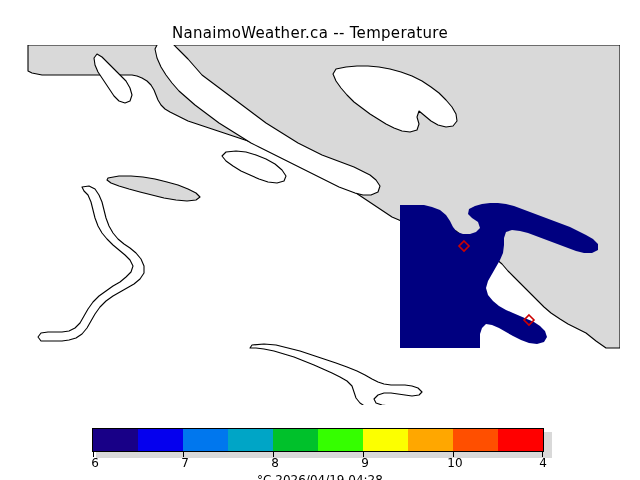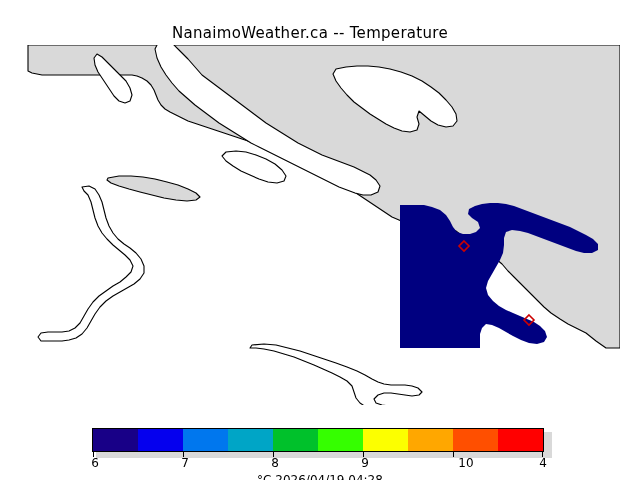--- a/index.html
+++ b/index.html
@@ -616,17 +616,17 @@
   <div class="cb-tick" style="left:183px;"></div>
   <div class="cb-tick" style="left:273px;"></div>
   <div class="cb-tick" style="left:363px;"></div>
   <div class="cb-tick" style="left:453px;"></div>
   <div class="cb-tick" style="left:542px;"></div>
 
   <div class="cb-label" style="left:95px;">6</div>
   <div class="cb-label" style="left:185px;">7</div>
   <div class="cb-label" style="left:275px;">8</div>
   <div class="cb-label" style="left:365px;">9</div>
-  <div class="cb-label" style="left:466px;">10</div>
+  <div class="cb-label" style="left:455px;">10</div>
   <div class="cb-label" style="left:543px;">4</div>
 
   <div id="cb-caption">°C  2026/04/19 04:28</div>
 </div>
 
 </body></html>

